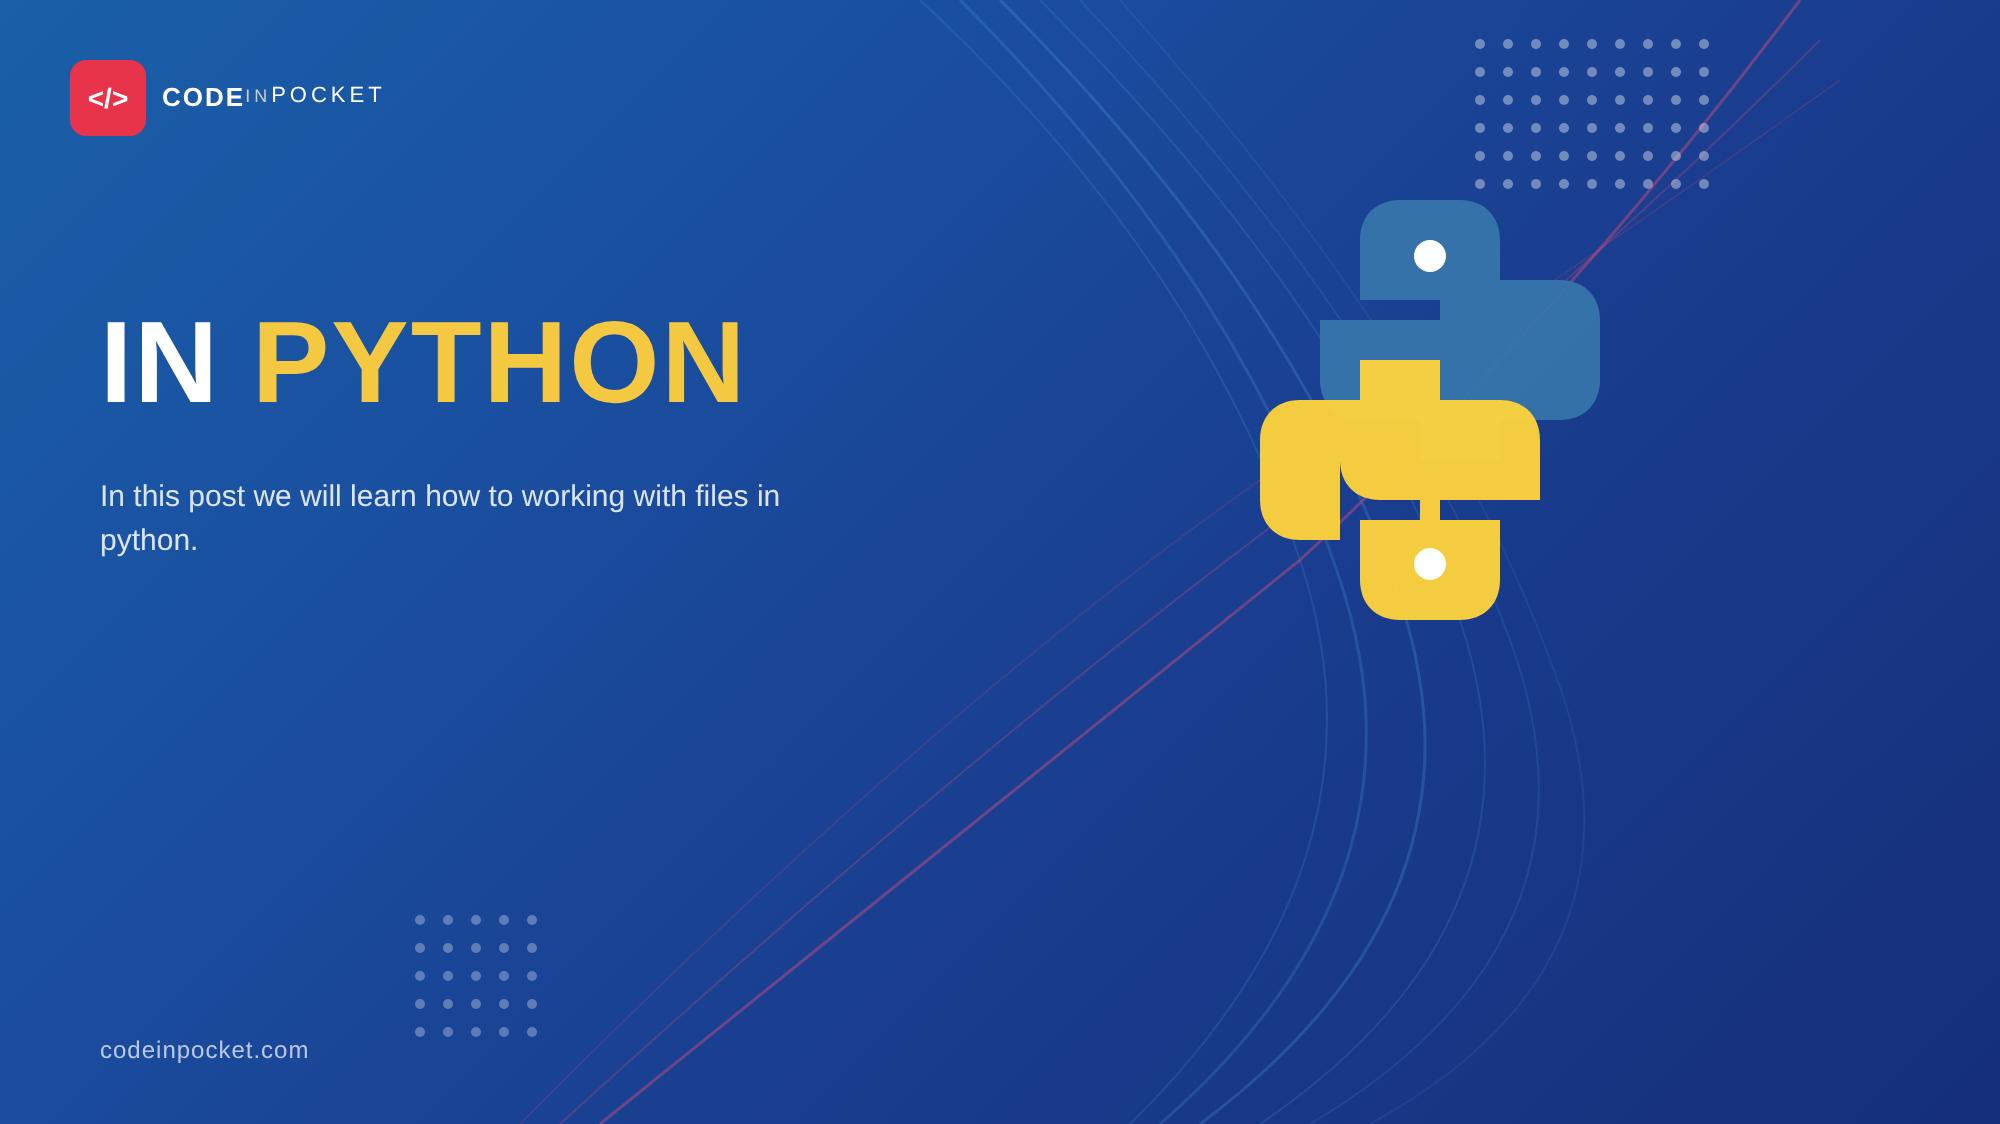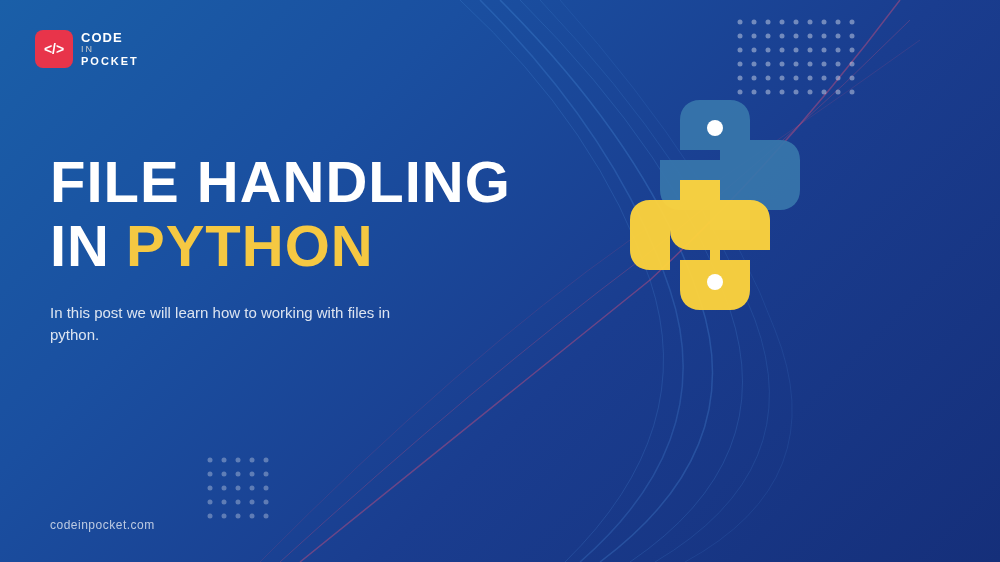--- a/index.html
+++ b/index.html
@@ -47,41 +47,41 @@
       display: flex;
       align-items: center;
       justify-content: center;
       color: white;
       font-size: 14px;
       font-weight: bold;
     }
 
     .logo-text-container {
       display: flex;
-      flex-direction: column;
+      flex-direction: row;
       line-height: 1.1;
     }
 
     .logo-text-code {
       color: white;
       font-size: 13px;
       font-weight: 900;
       letter-spacing: 1px;
     }
 
     .logo-text-in {
       color: #cccccc;
       font-size: 9px;
       letter-spacing: 2px;
     }
 
     .logo-text-pocket {
       color: white;
       font-size: 11px;
-      font-weight: 700;
+      font-weight: 400;
       letter-spacing: 2px;
     }
 
     
     .main-content {
       position: absolute;
       top: 150px;
       left: 50px;
       max-width: 520px;
     }
@@ -264,21 +264,20 @@
       <span class="logo-text-code">CODE</span>
       <div style="display:flex; gap:3px; align-items:center;">
         <span class="logo-text-in">IN</span>
       </div>
       <span class="logo-text-pocket">POCKET</span>
     </div>
   </div>
 
   <div class="main-content">
     <div class="main-title">
-      <div class="title-white">FILE HANDLING</div>
       <div class="title-line2">
         <span class="title-in">IN</span>
         <span class="title-python">PYTHON</span>
       </div>
     </div>
     <div class="description">In this post we will learn how to working with files in python.</div>
   </div>
 
   <div class="website-url">codeinpocket.com</div>
 

